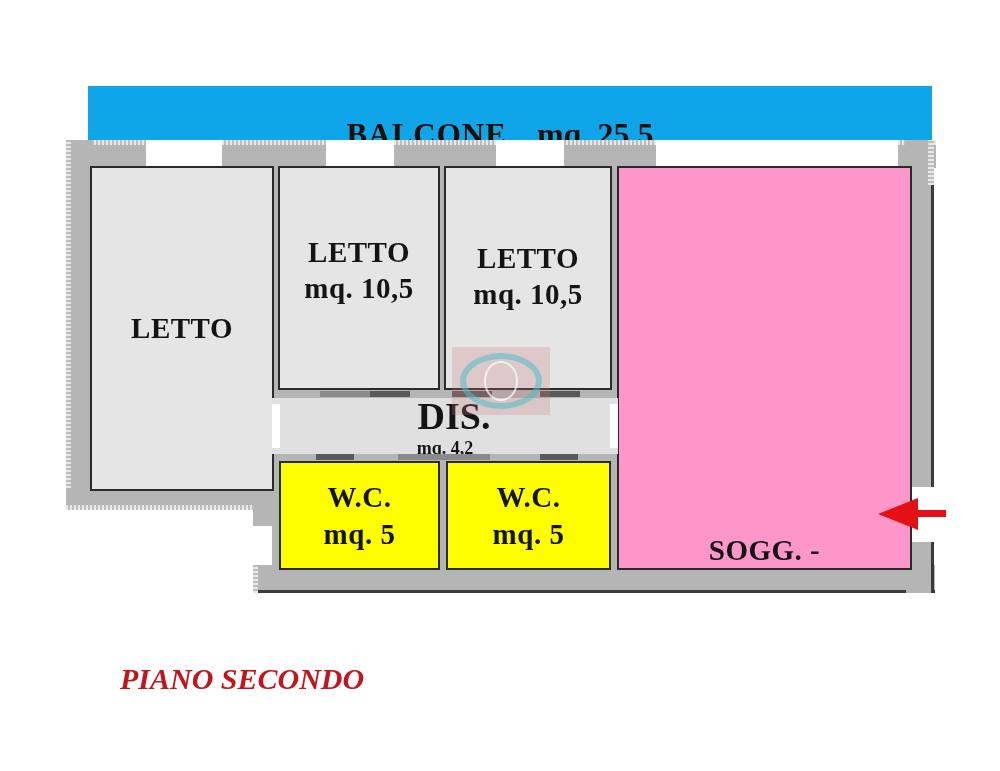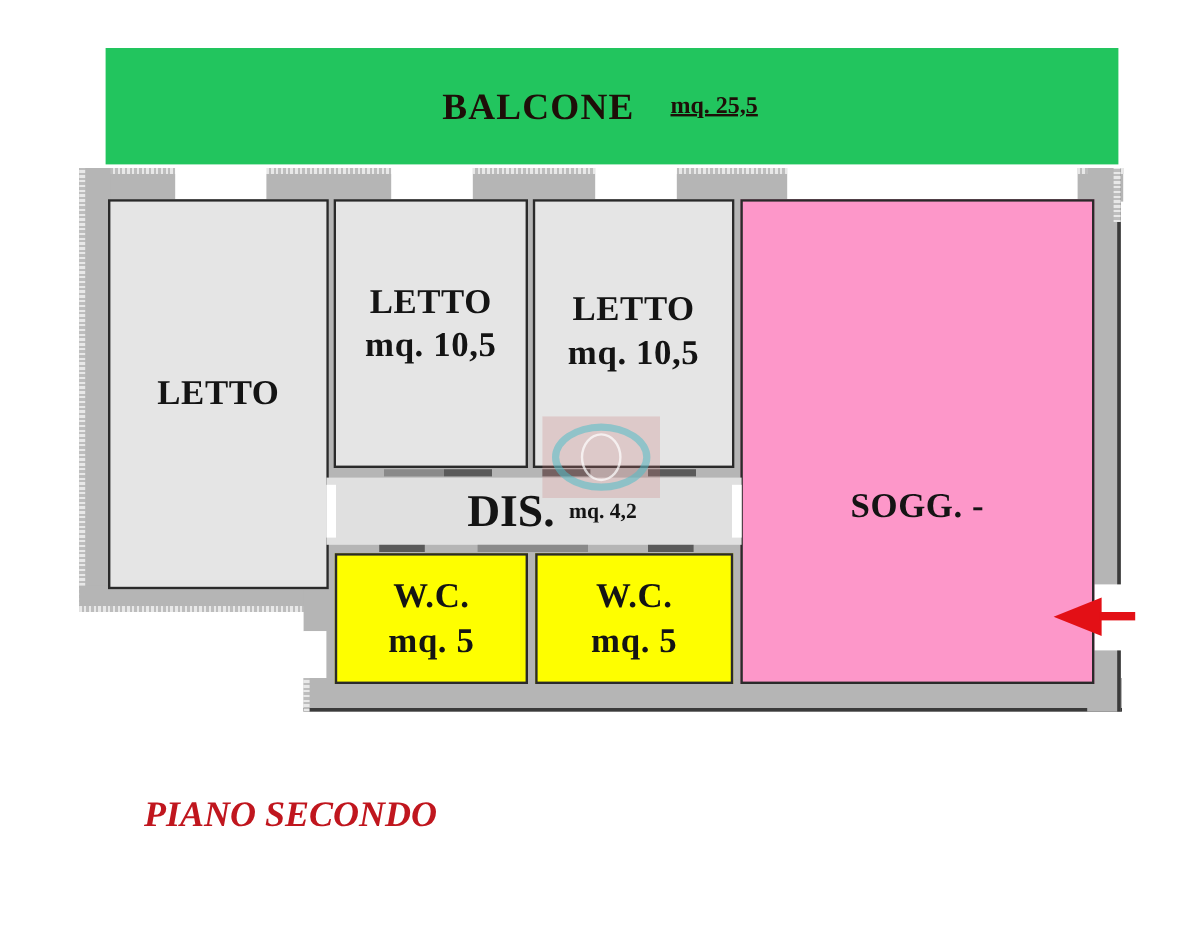--- a/index.html
+++ b/index.html
@@ -1,19 +1,19 @@
 <!DOCTYPE html>
 <html><head>
 <meta charset="utf-8">
 <style>
   html, body { margin: 0; padding: 0; background: #ffffff; }
   body { width: 1000px; height: 771px; position: relative; overflow: hidden;
          font-family: "Liberation Serif", "DejaVu Serif", serif; }
   .abs { position: absolute; box-sizing: border-box; }
-  .balcone { background: #22c55e; }
+  .balcone { background: #0ea5e9; margin-top: 46px; }
   .wall { background: #b5b5b5; }
   .hatch { background: repeating-linear-gradient(90deg, #e8e8e8 0 2px, #bdbdbd 2px 4px); }
   .hatch-v { background: repeating-linear-gradient(0deg, #e8e8e8 0 2px, #bdbdbd 2px 4px); }
   .gap { background: #ffffff; }
   .room { border: 2px solid #2a2a2a; display: flex; flex-direction: column;
           align-items: center; justify-content: center; text-align: center;
           color: #141414; font-weight: bold; line-height: 1.25; }
   .cyan { background: #e5e5e5; }
   .yellow { background: #fefe00; }
   .pink { background: #fd97c9; }
@@ -22,21 +22,21 @@
   .door { background: #5a5a5a; height: 6px; }
   .door-light { background: #8a8a8a; height: 6px; }
   .title { color: #c0161e; font-weight: bold; font-size: 30px; }
   .wm { border-radius: 50%; }
 </style>
 </head>
 <body>
 
 <div class="abs balcone" style="left:88px; top:40px; width:844px; height:97px; display:flex; align-items:center; justify-content:center;">
   <span style="font-weight:bold; font-size:31px; color:#1e0e08; letter-spacing:1px; margin-right:30px; margin-left:-20px;">BALCONE</span>
-  <span style="font-weight:bold; font-size:20px; color:#1e0e08;text-decoration:underline;">mq. 25,5</span>
+  <span style="font-weight:bold; font-size:32px; color:#1e0e08;text-decoration:underline;">mq. 25,5</span>
 </div>
 
 <div class="abs wall" style="left:66px; top:140px; width:870px; height:28px;"></div>
 <div class="abs hatch" style="left:66px; top:140px; width:870px; height:5px;"></div>
 <div class="abs wall" style="left:66px; top:140px; width:26px; height:368px;"></div>
 <div class="abs hatch-v" style="left:66px; top:140px; width:5px; height:368px;"></div>
 <div class="abs wall" style="left:66px; top:488px; width:210px; height:22px;"></div>
 <div class="abs hatch" style="left:66px; top:505px; width:200px; height:5px;"></div>
 <div class="abs wall" style="left:253px; top:488px; width:25px; height:38px;"></div>
 <div class="abs wall" style="left:253px; top:565px; width:682px; height:28px; border-bottom:3px solid #3a3a3a;"></div>
@@ -62,25 +62,25 @@
 <div class="abs room cyan" style="left:278px; top:166px; width:162px; height:224px; justify-content:flex-start; padding-top:66px;">
   <div class="lbl">LETTO</div>
   <div class="lbl">mq. 10,5</div>
 </div>
 
 <div class="abs room cyan" style="left:444px; top:166px; width:168px; height:224px; justify-content:flex-start; padding-top:72px;">
   <div class="lbl">LETTO</div>
   <div class="lbl">mq. 10,5</div>
 </div>
 
-<div class="abs room pink" style="left:617px; top:166px; width:295px; height:404px; justify-content:center; padding-top:108px;">
+<div class="abs room pink" style="left:617px; top:166px; width:295px; height:404px; justify-content:flex-end; padding-top:108px;">
   <div class="lbl">SOGG. -</div>
 </div>
 
-<div class="abs grey" style="left:272px; top:398px; width:346px; height:56px; display:flex; align-items:center; justify-content:center; color:#141414; font-weight:bold;">
+<div class="abs grey" style="left:272px; top:398px; width:346px; height:56px; display:flex; align-items:center; justify-content:center; color:#141414; font-weight:bold;flex-direction:column;">
   <span style="font-size:38px; margin-left:30px; margin-right:12px;">DIS.</span>
   <span style="font-size:18px;">mq. 4,2</span>
 </div>
 <div class="abs gap" style="left:272px; top:404px; width:8px; height:44px;"></div>
 <div class="abs gap" style="left:610px; top:404px; width:8px; height:44px;"></div>
 
 <div class="abs door-light" style="left:320px; top:391px; width:50px;"></div>
 <div class="abs door" style="left:370px; top:391px; width:40px;"></div>
 <div class="abs door" style="left:452px; top:391px; width:40px;"></div>
 <div class="abs door" style="left:540px; top:391px; width:40px;"></div>

